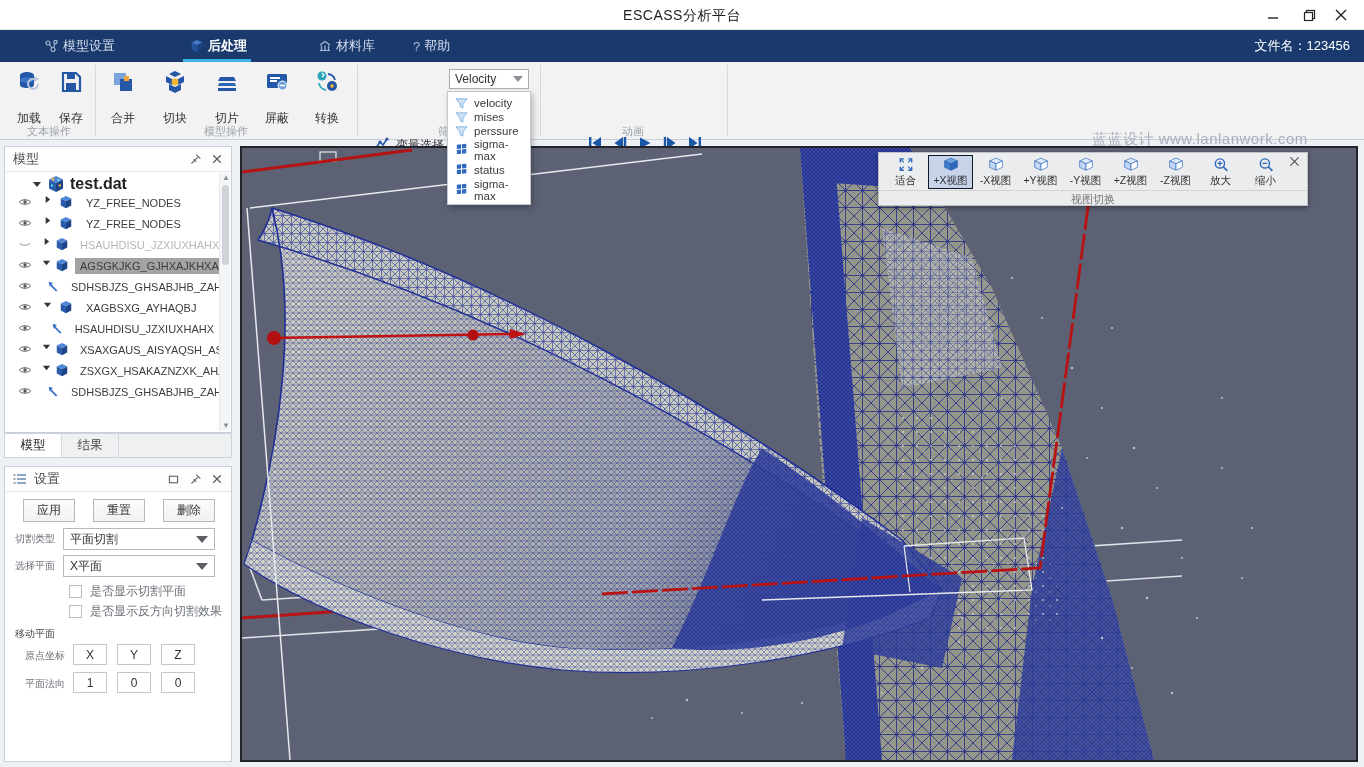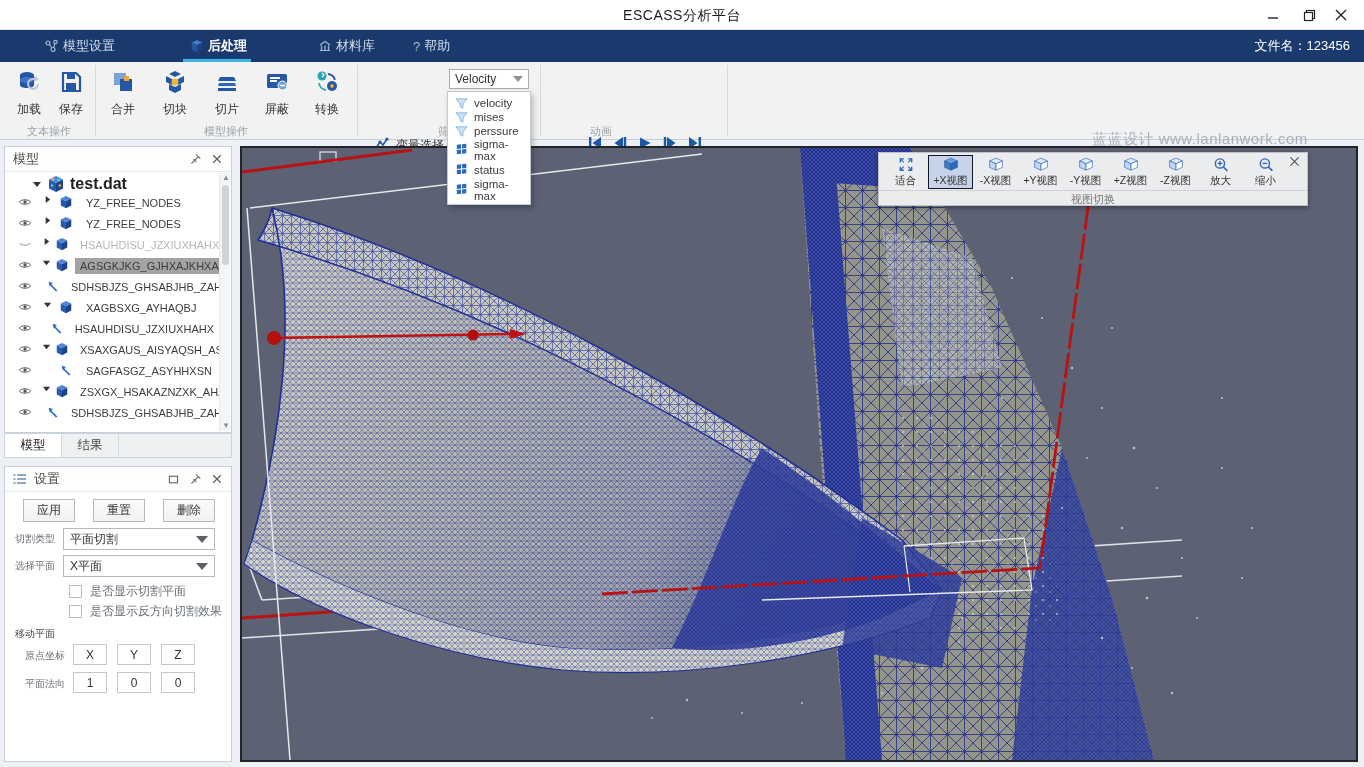--- a/index.html
+++ b/index.html
@@ -18,21 +18,21 @@
   .menu-item { position:absolute; top:0; height:32px; display:flex; align-items:center; gap:4px; color:#d4dcea; font-size:13px; cursor:default; }
   .menu-item .mi-ico { opacity:.85; display:flex; }
   .menu-item.active { color:#ffffff; font-weight:bold; }
   #menu-underline { position:absolute; top:29px; height:3px; background:#3cb4e8; }
   #file-label { position:absolute; right:14px; top:0; height:32px; display:flex; align-items:center; color:#ffffff; font-size:13px; }
 
   
   #toolbar { position:absolute; left:0; top:62px; width:1364px; height:78px; background:#f2f2f3; border-bottom:1px solid #c9cdd4; }
   .tb-sep { position:absolute; top:3px; bottom:3px; width:1px; background:#d8d8d8; }
   .tb-group-label { position:absolute; top:62px; font-size:11px; color:#9aa0a8; transform:translateX(-50%); }
-  .tb-btn { position:absolute; top:6px; width:46px; display:flex; flex-direction:column; align-items:center; gap:5px; cursor:default; }
+  .tb-btn { position:absolute; top:6px; width:46px; display:flex; flex-direction:column; align-items:center; gap:14px; cursor:default; }
   .tb-btn .ico { width:28px; height:28px; display:flex; align-items:center; justify-content:center; }
   .tb-btn .lab { font-size:12px; color:#333; white-space:nowrap; }
   .tb-rowbtn { position:absolute; left:374px; display:flex; align-items:center; gap:7px; font-size:12px; color:#333; cursor:default; }
   
   #var-select { position:absolute; left:449px; top:69px; width:80px; height:20px; background:#fff; border:1px solid #a9adb3; display:flex; align-items:center; padding:0 5px; font-size:12px; color:#333; z-index:60; cursor:default;}
   #var-select .caret { margin-left:auto; width:0; height:0; border-left:5px solid transparent; border-right:5px solid transparent; border-top:6px solid #8d9096; }
   #var-dropdown { position:absolute; left:447px; top:91px; width:84px; background:#fff; border:1px solid #c4c7cb; box-shadow:2px 3px 6px rgba(0,0,0,.25); z-index:60; padding:4px 0 6px 0; }
   .dd-item { display:flex; align-items:center; gap:6px; padding:0 0 0 7px; font-size:11.5px; color:#3a3a3a; cursor:default; }
   .dd-item.f { height:14px; }
   .dd-item.g { height:17px; margin-top:3px; }
@@ -380,21 +380,21 @@
       <span id="total-row">
         <span>Total:</span>
         <span>55</span>
       </span>
     </div>
     <div class="tb-sep" style="left:727px"></div>
 
     <div class="tb-group-label" style="left:49px">文本操作</div>
     <div class="tb-group-label" style="left:226px">模型操作</div>
     <div class="tb-group-label" style="left:449px">筛选</div>
-    <div class="tb-group-label" style="left:601px">动画</div>
+    <div class="tb-group-label" style="left:633px">动画</div>
   </div>
 
   <div id="watermark">蓝蓝设计 www.lanlanwork.com</div>
 
   <div id="viewport">
     <svg id="scene" width="1114" height="612" viewBox="0 0 1114 612">
       <defs>
         <pattern id="fineMesh" width="6" height="6" patternUnits="userSpaceOnUse">
           <rect width="6" height="6" fill="#d4d5c9"></rect>
           <path d="M0,0 L6,6 M6,0 L0,6 M0,3 H6" stroke="#2a3699" stroke-width="0.55" opacity="0.8"></path>
@@ -776,34 +776,20 @@
               </svg>
             </span>
             <span class="tlab">XSAXGAUS_AISYAQSH_ASHX</span>
           </div>
           <div class="tree-row">
             <span class="eye">
               <svg width="14" height="14" viewBox="0 0 16 16">
                 <use href="#sym-eye-open"></use>
               </svg>
             </span>
-            <span class="exp"></span>
-            <span class="tico">
-              <svg width="14" height="14" viewBox="0 0 16 16">
-                <use href="#sym-arrow-nw"></use>
-              </svg>
-            </span>
-            <span class="tlab">SAGFASGZ_ASYHHXSN</span>
-          </div>
-          <div class="tree-row">
-            <span class="eye">
-              <svg width="14" height="14" viewBox="0 0 16 16">
-                <use href="#sym-eye-open"></use>
-              </svg>
-            </span>
             <span class="exp">
               <svg width="9" height="9" viewBox="0 0 10 10">
                 <use href="#sym-caret-d"></use>
               </svg>
             </span>
             <span class="tico">
               <svg width="14" height="14" viewBox="0 0 16 16">
                 <use href="#sym-cube"></use>
               </svg>
             </span>

